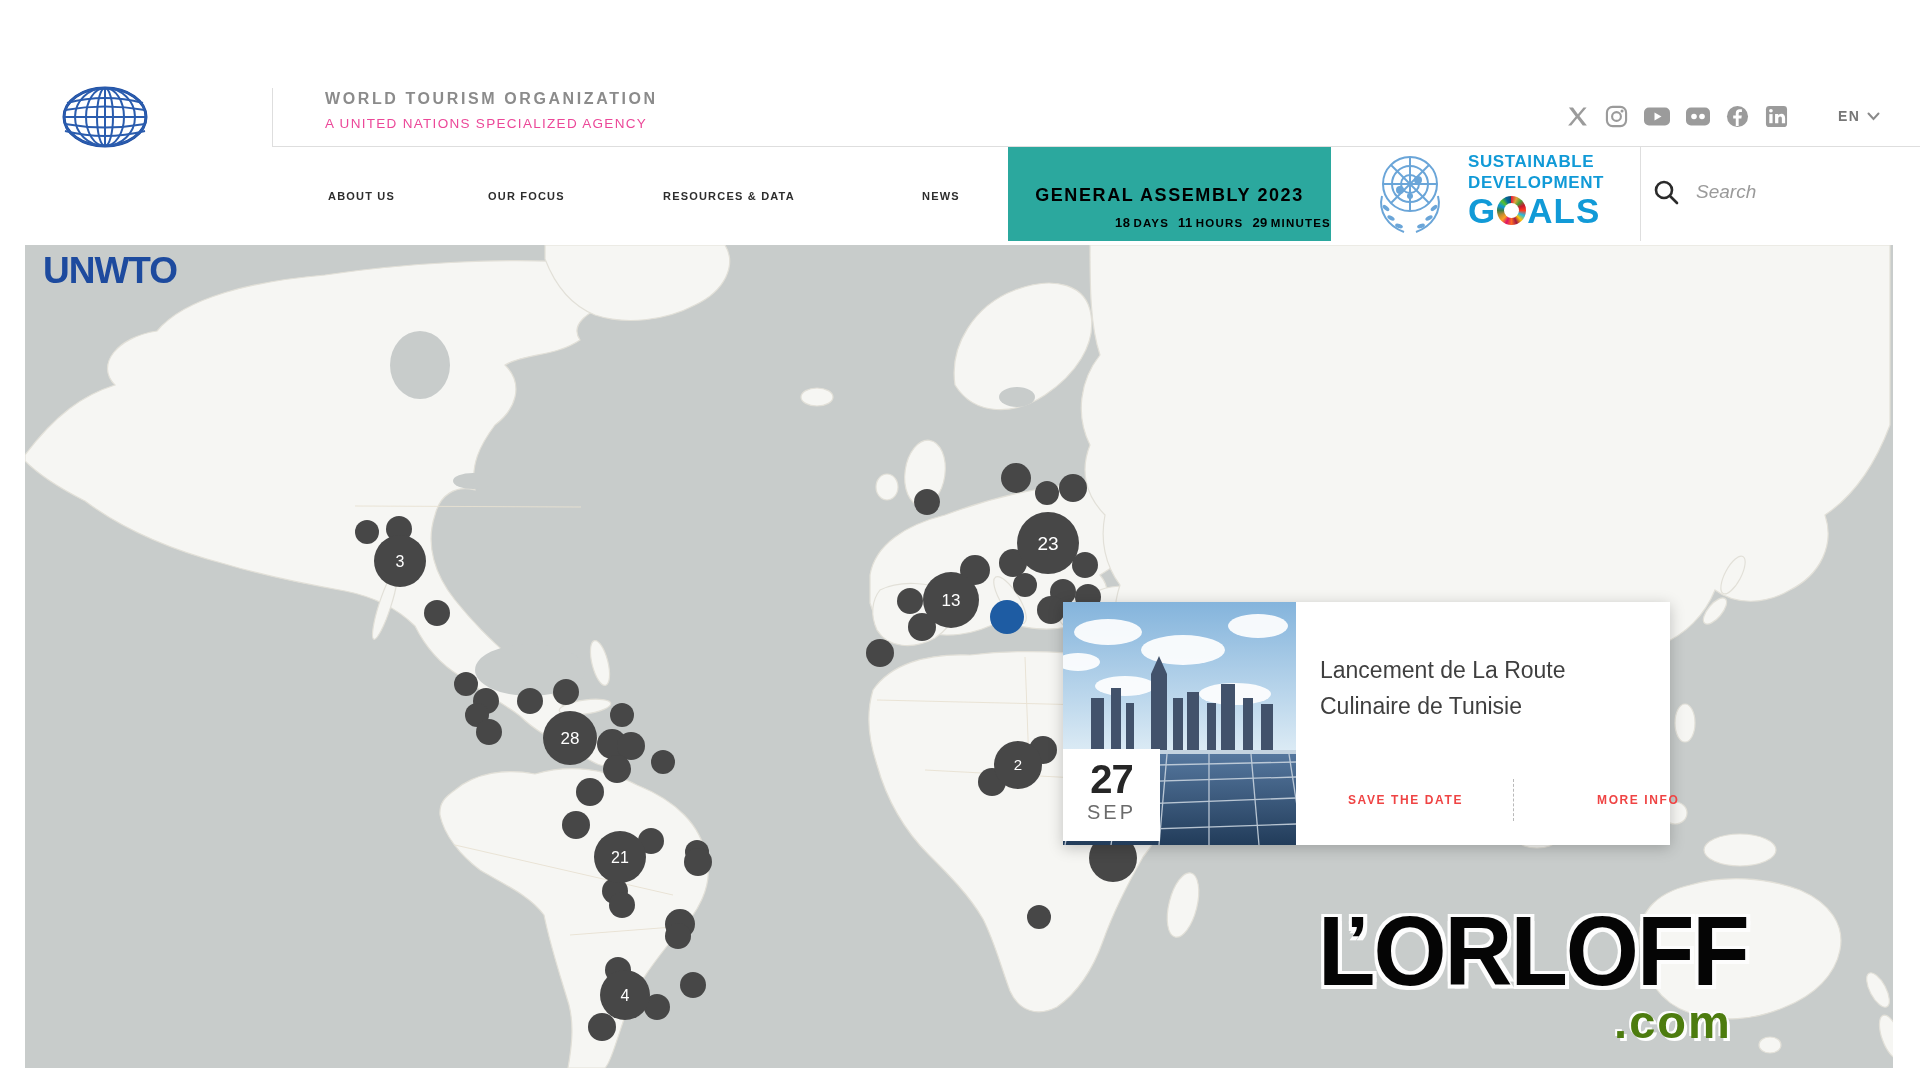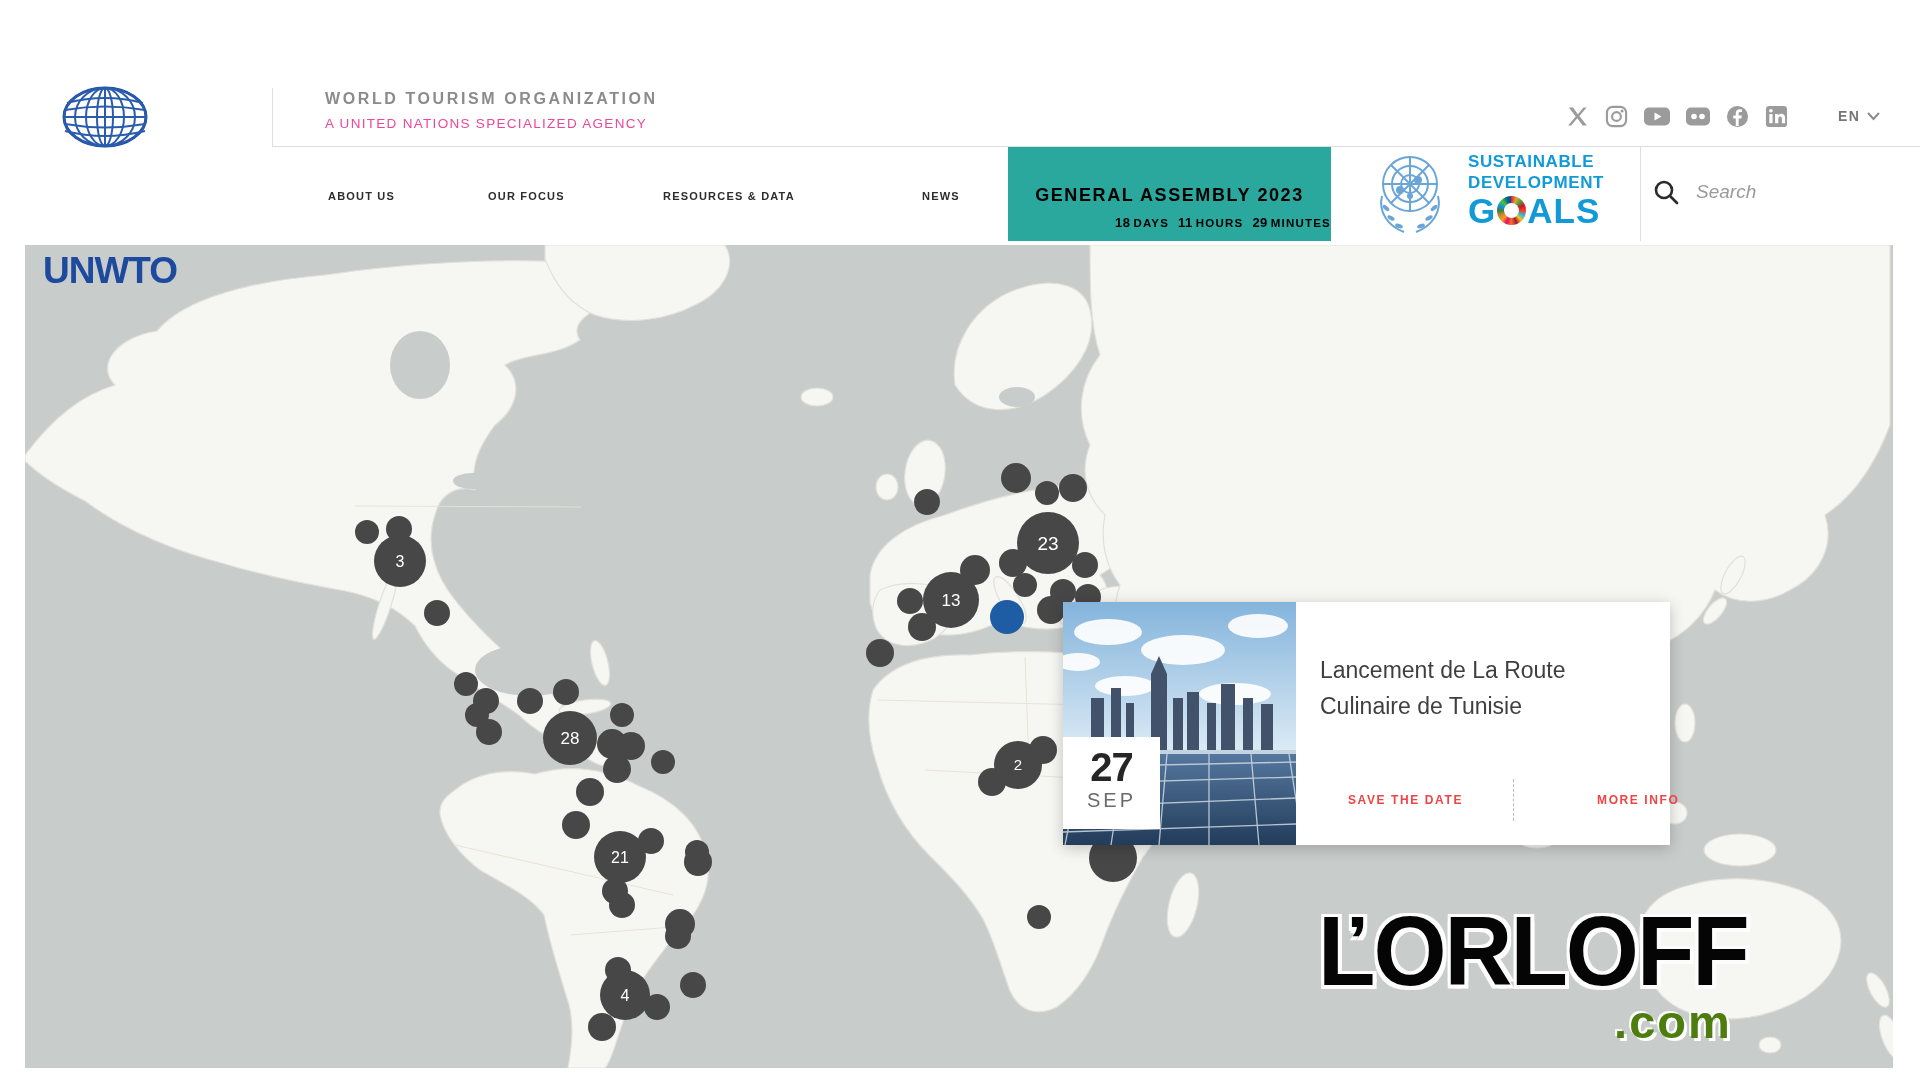--- a/index.html
+++ b/index.html
@@ -54,21 +54,21 @@
 
   
   .map-region { position:absolute; left:25px; top:245px; width:1868px; height:823px;
                 background:#c8cccb; overflow:hidden; z-index:1; }
   .map-region svg.world { position:absolute; left:0; top:0; }
 
   
   .event-card { position:absolute; left:1063px; top:602px; width:607px; height:243px;
                 background:#fff; box-shadow:0 3px 14px rgba(0,0,0,.22); z-index:6; }
   .card-photo { position:absolute; left:0; top:0; width:233px; height:243px; overflow:hidden; }
-  .date-box { position:absolute; left:0; bottom:16px; width:97px; height:92px; background:#fff;
+  .date-box { position:absolute; left:0; bottom:4px; width:97px; height:92px; background:#fff;
               text-align:center; padding-top:10px; }
   .date-day { font-size:40px; font-weight:bold; color:#262626; line-height:1; letter-spacing:-1px; }
   .date-month { font-size:20px; color:#6b6b6b; letter-spacing:3px; margin-top:2px; }
   .card-title { position:absolute; left:257px; top:50px; width:310px; font-size:23px;
                 color:#3f3f3f; line-height:36px; }
   .card-actions { position:absolute; left:252px; bottom:24px; display:flex; align-items:center; }
   .card-btn { font-size:12px; font-weight:bold; letter-spacing:1.6px; color:#ef4444; cursor:pointer;
               white-space:nowrap;margin-left:33px; }
   .btn-divider { width:1px; height:42px; border-left:1px dashed #b9b9b9; margin:0 50px 0 50px; }
 

